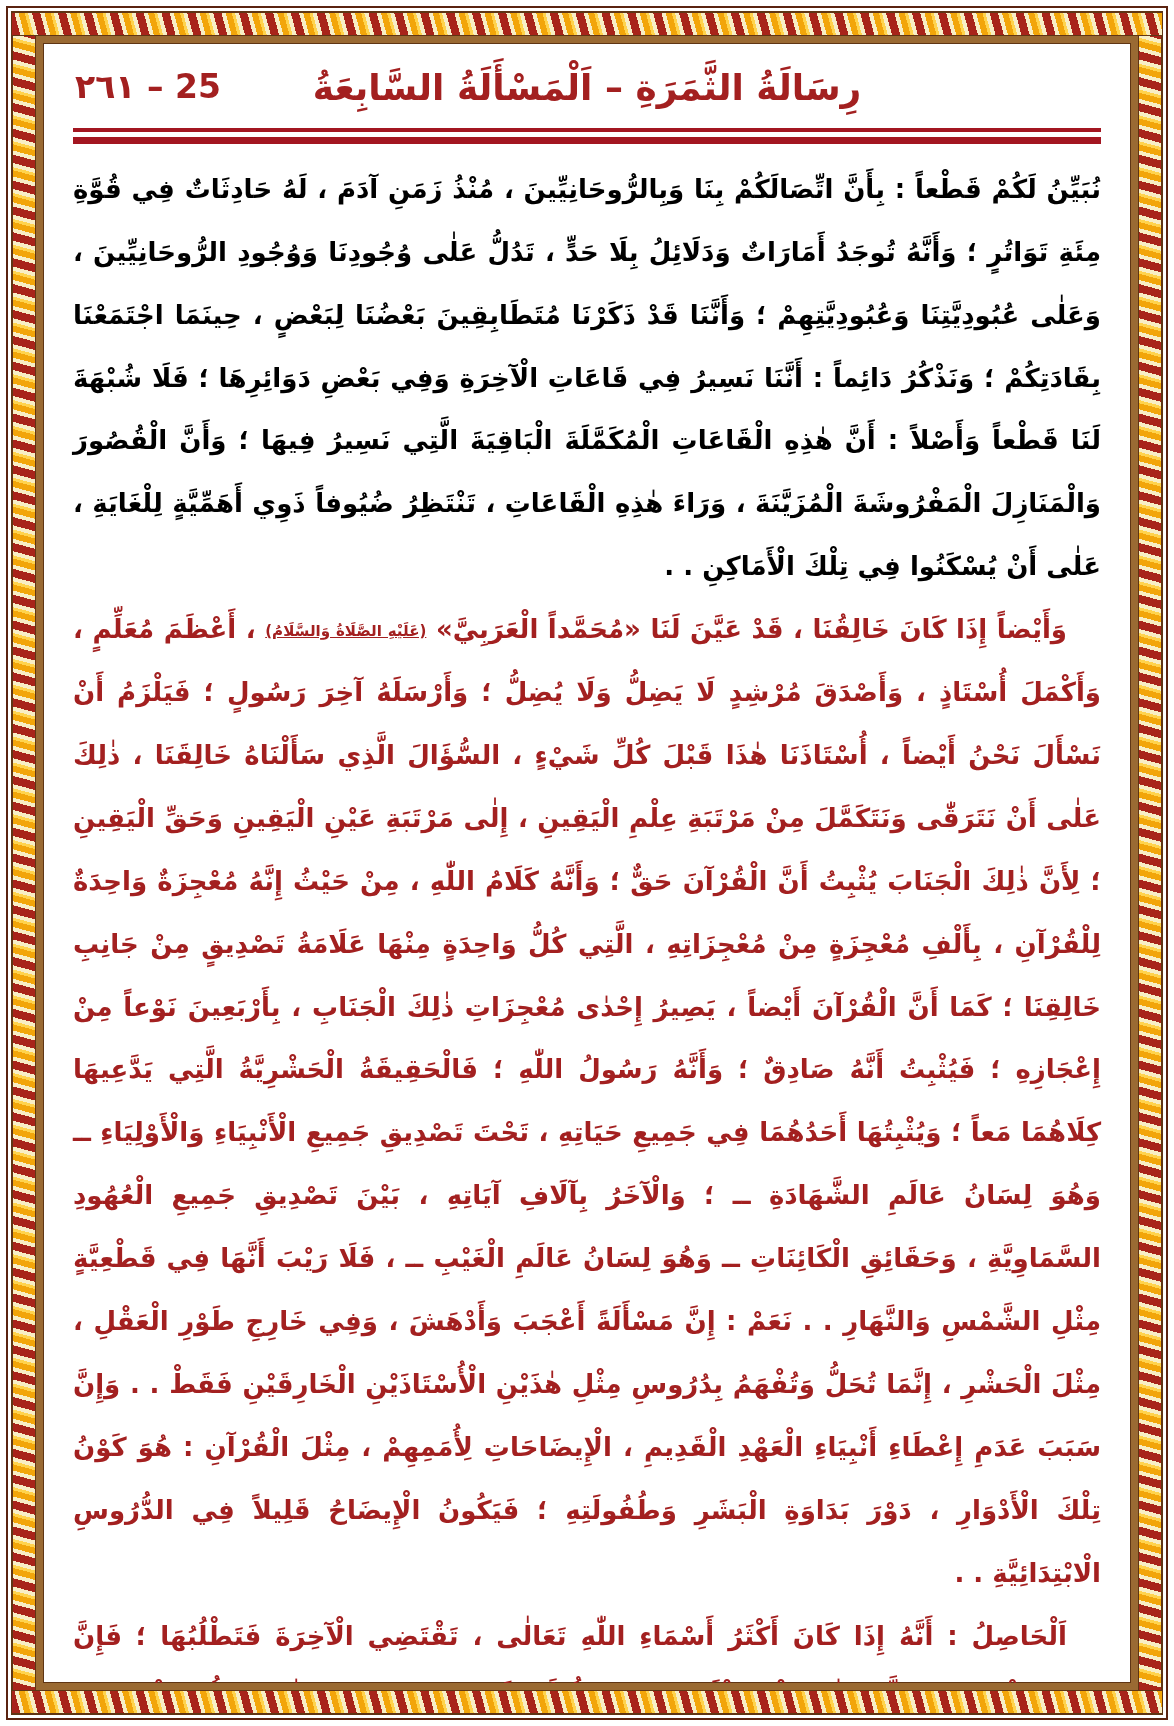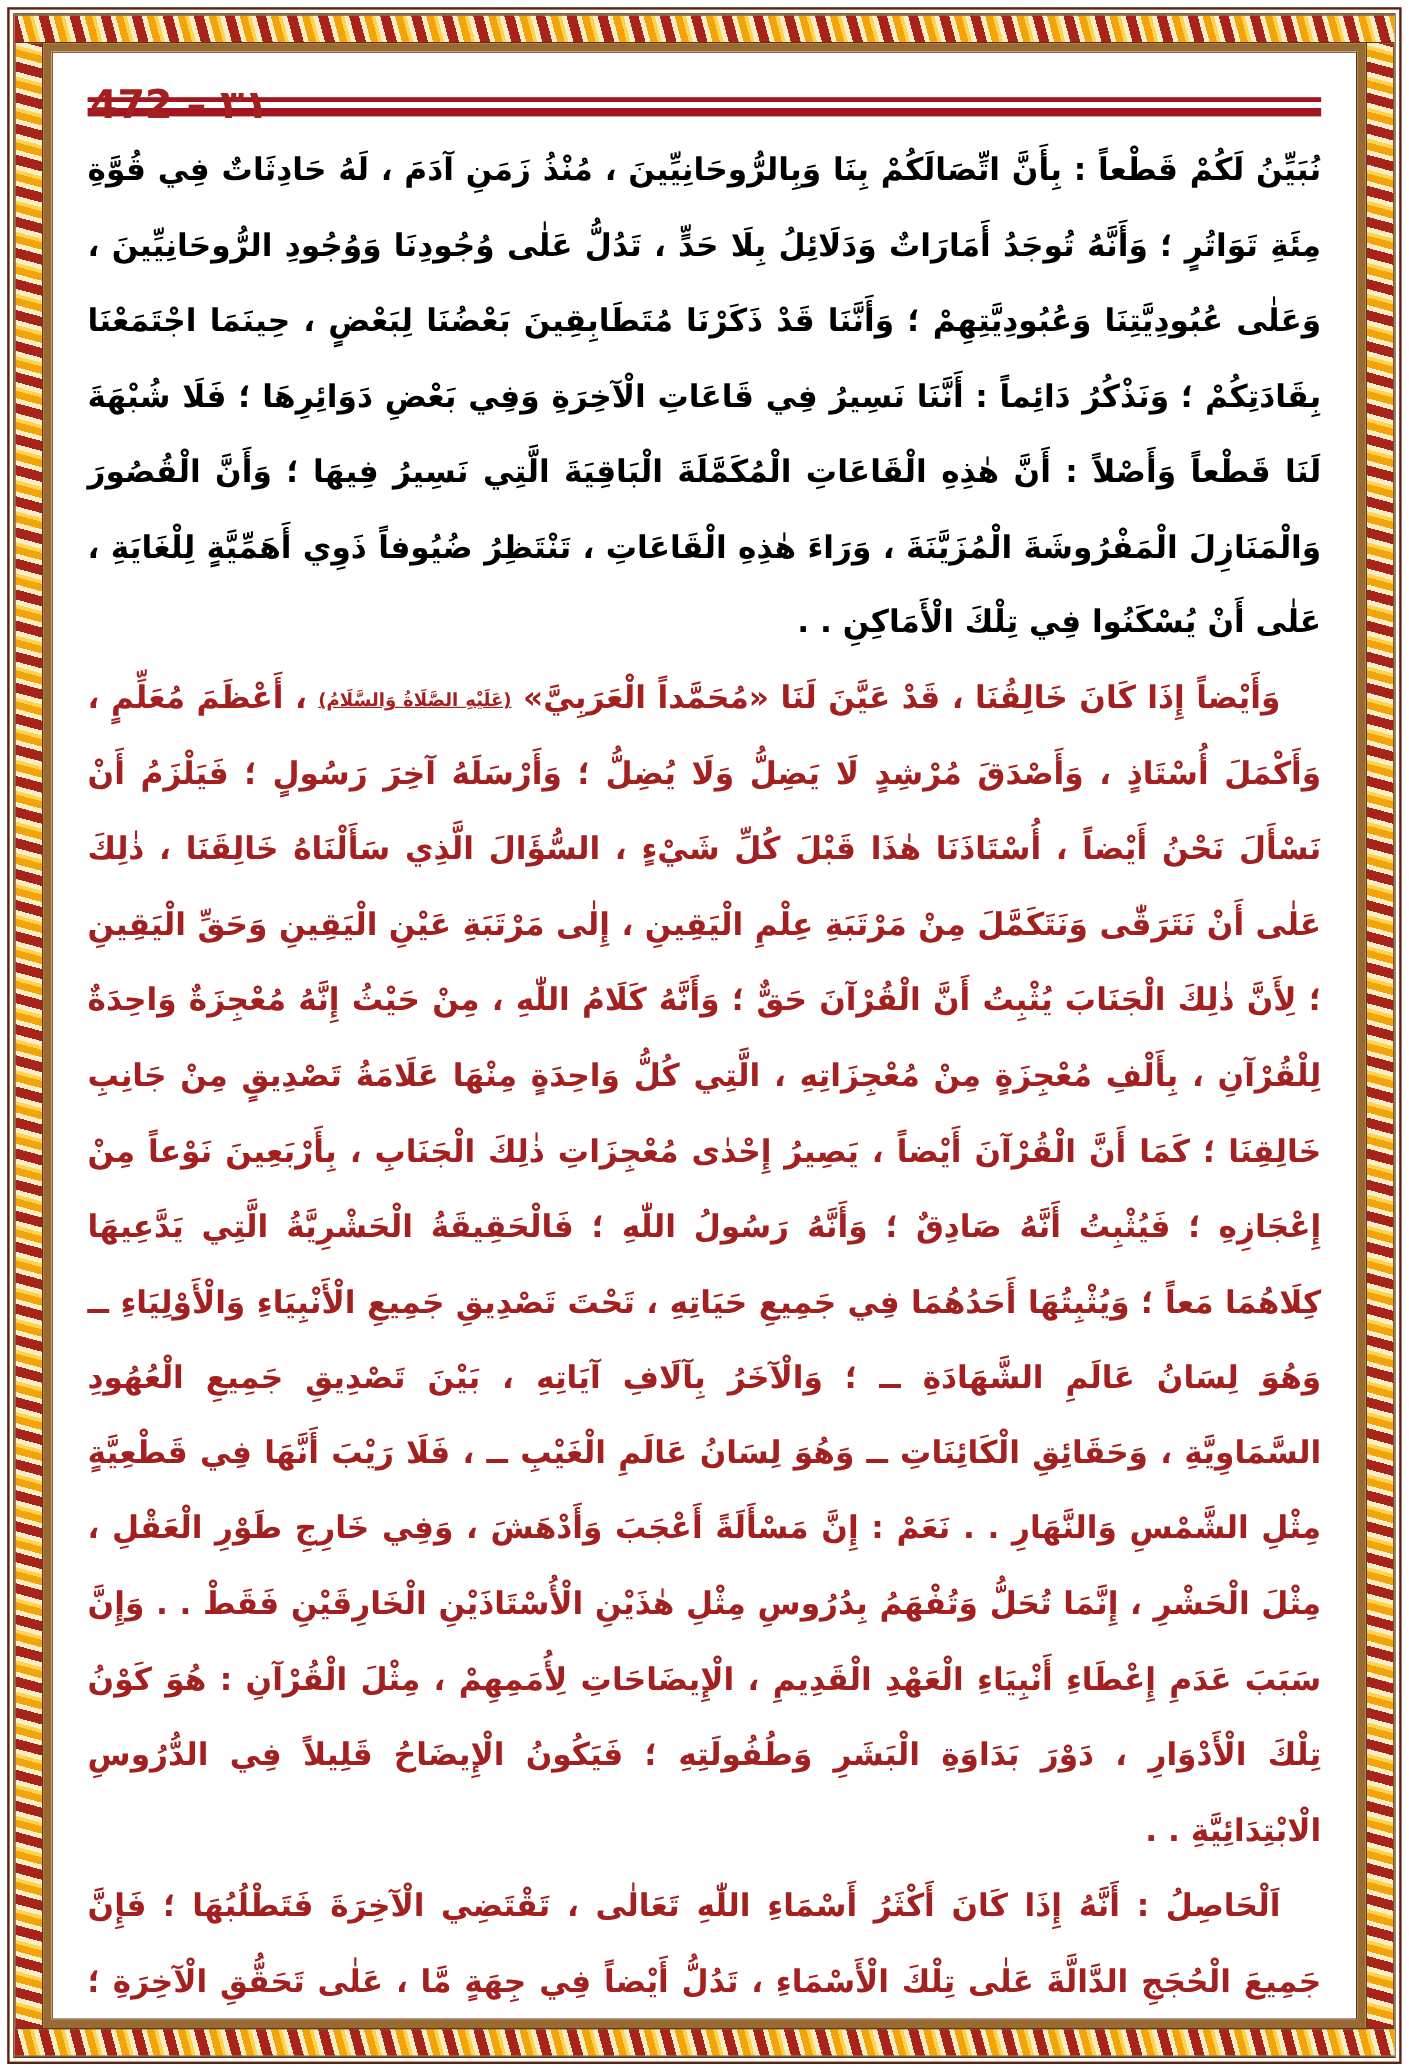--- a/index.html
+++ b/index.html
@@ -63,21 +63,22 @@
 <div class="page">
   <div class="f1">
     <div class="f2">
       <div class="band band-top"></div>
       <div class="band band-bottom"></div>
       <div class="band band-left"></div>
       <div class="band band-right"></div>
       <div class="f3">
 
         <div class="header">
-          <div class="page-number">٣١ – 472</div>
+          <div class="page-number">25 – ٢٦١</div>
+          <div class="page-title">رِسَالَةُ الثَّمَرَةِ – اَلْمَسْأَلَةُ السَّابِعَةُ</div>
         </div>
 
         <div class="rules">
           <div class="rule-thin"></div>
           <div class="rule-thick"></div>
         </div>
 
         <div class="body-text">
           <p class="para black">نُبَيِّنُ لَكُمْ قَطْعاً : بِأَنَّ اتِّصَالَكُمْ بِنَا وَبِالرُّوحَانِيِّينَ ، مُنْذُ زَمَنِ آدَمَ ، لَهُ حَادِثَاتٌ فِي قُوَّةِ مِئَةِ تَوَاتُرٍ ؛ وَأَنَّهُ تُوجَدُ أَمَارَاتٌ وَدَلَائِلُ بِلَا حَدٍّ ، تَدُلُّ عَلٰى وُجُودِنَا وَوُجُودِ الرُّوحَانِيِّينَ ، وَعَلٰى عُبُودِيَّتِنَا وَعُبُودِيَّتِهِمْ ؛ وَأَنَّنَا قَدْ ذَكَرْنَا مُتَطَابِقِينَ بَعْضُنَا لِبَعْضٍ ، حِينَمَا اجْتَمَعْنَا بِقَادَتِكُمْ ؛ وَنَذْكُرُ دَائِماً : أَنَّنَا نَسِيرُ فِي قَاعَاتِ الْآخِرَةِ وَفِي بَعْضِ دَوَائِرِهَا ؛ فَلَا شُبْهَةَ لَنَا قَطْعاً وَأَصْلاً : أَنَّ هٰذِهِ الْقَاعَاتِ الْمُكَمَّلَةَ الْبَاقِيَةَ الَّتِي نَسِيرُ فِيهَا ؛ وَأَنَّ الْقُصُورَ وَالْمَنَازِلَ الْمَفْرُوشَةَ الْمُزَيَّنَةَ ، وَرَاءَ هٰذِهِ الْقَاعَاتِ ، تَنْتَظِرُ ضُيُوفاً ذَوِي أَهَمِّيَّةٍ لِلْغَايَةِ ، عَلٰى أَنْ يُسْكَنُوا فِي تِلْكَ الْأَمَاكِنِ . .</p>
 

